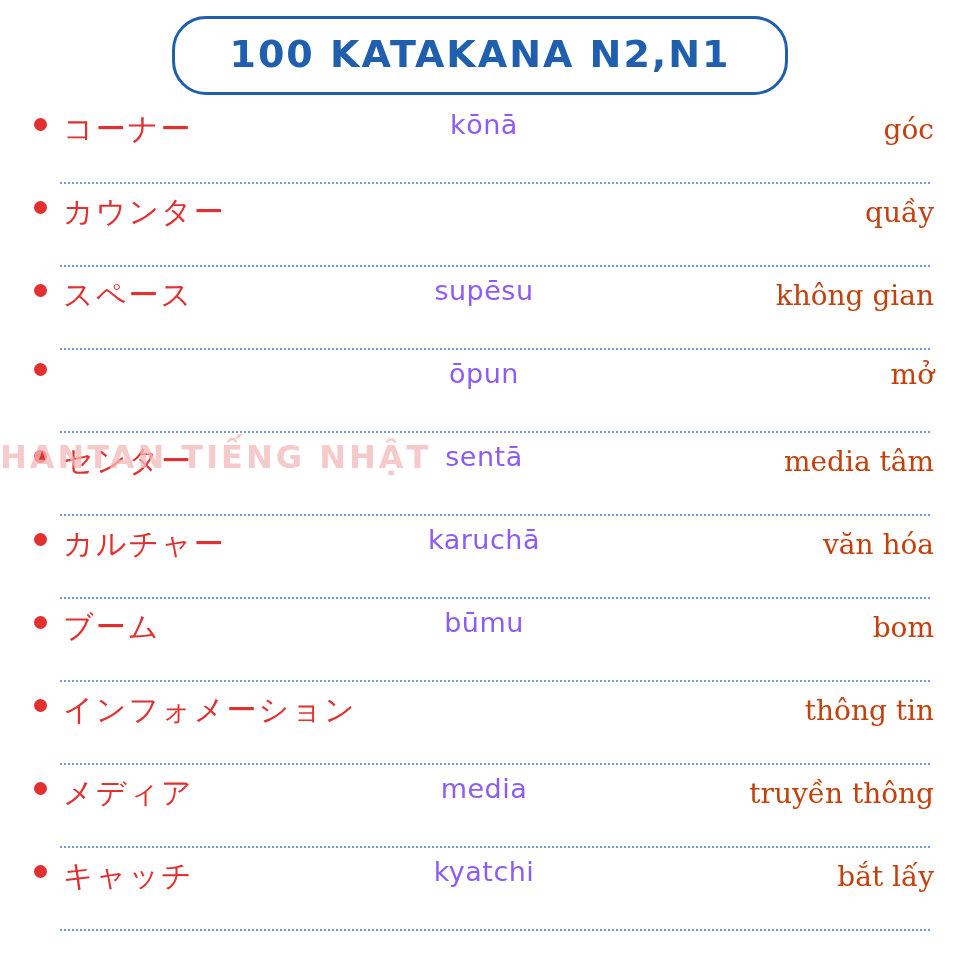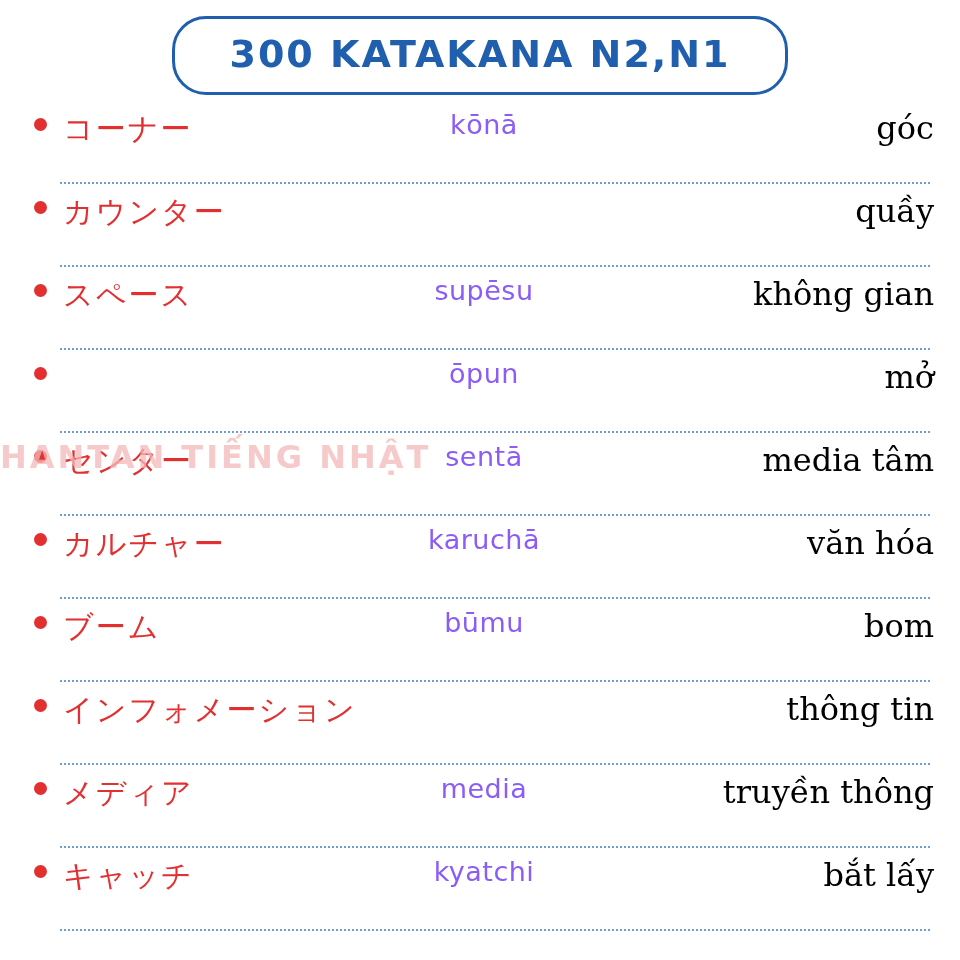--- a/index.html
+++ b/index.html
@@ -90,23 +90,23 @@
     right: 0;
     text-align: center;
     color: #8b5cf6;
     font-family: "DejaVu Sans", sans-serif;
     font-size: 27px;
     letter-spacing: 0.5px;
     pointer-events: none;
   }
   .meaning {
     margin-left: auto;
-    color: #000000;
+    color: #c2410c;
     font-family: "DejaVu Serif", serif;
-    font-size: 32px;
+    font-size: 28px;
     white-space: nowrap;
     z-index: 2;
   }
 
   
   .watermark {
     position: absolute;
     top: 438px;
     left: 0;
     width: 960px;
@@ -121,21 +121,21 @@
     z-index: 1;
   }
 </style>
 </head>
 <body>
 
 <div class="page">
 
   <div class="title-wrap">
     <div class="title-pill">
-      <div class="title-text">300  KATAKANA  N2,N1</div>
+      <div class="title-text">100  KATAKANA  N2,N1</div>
     </div>
   </div>
 
   <div class="watermark">HANTAN TIẾNG NHẬT</div>
 
   <div class="list">
 
     <div class="row">
       <span class="bullet"></span>
       <span class="kana">コーナー</span>

